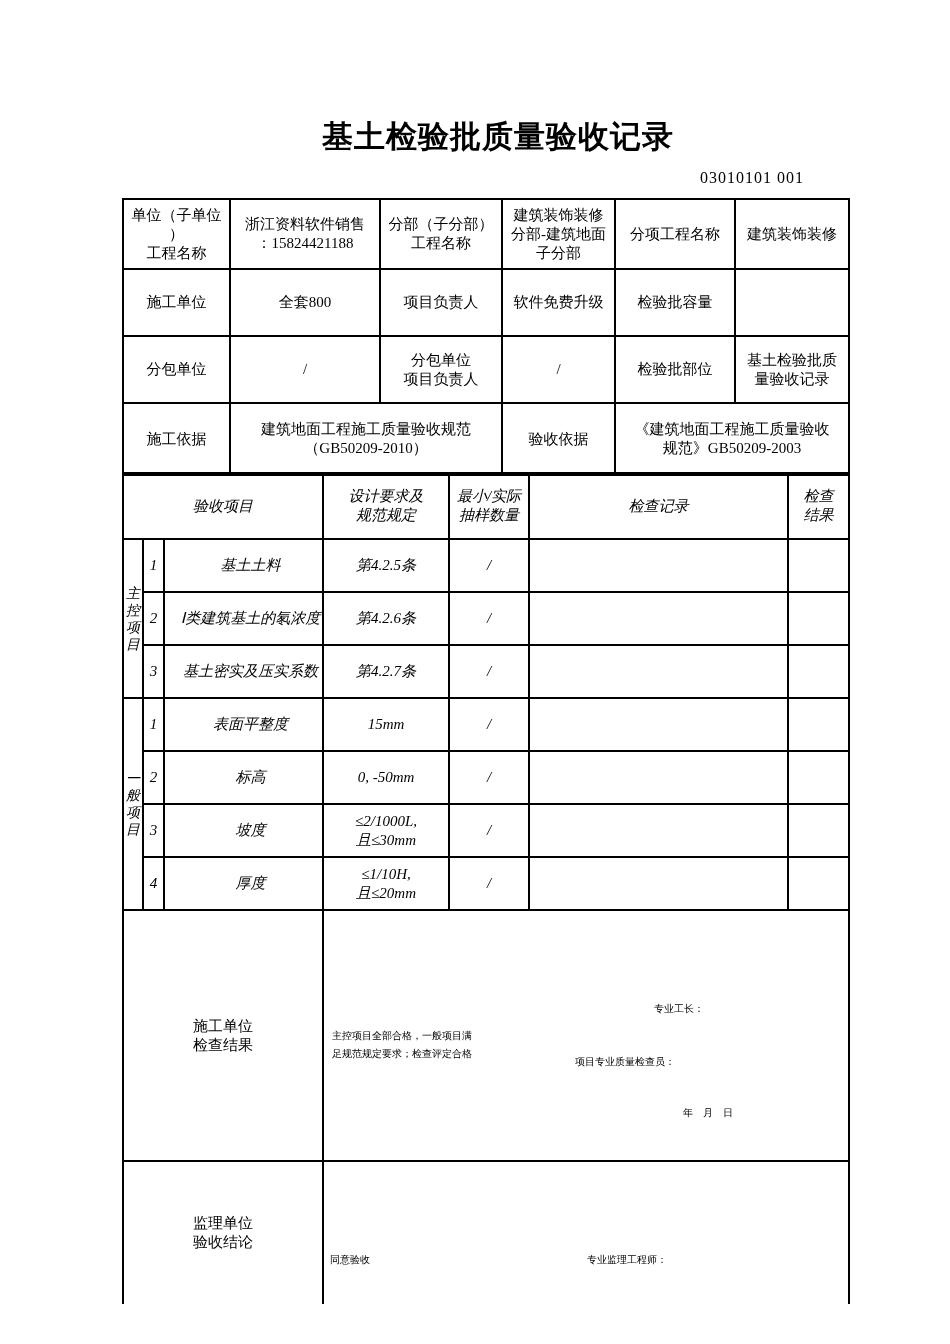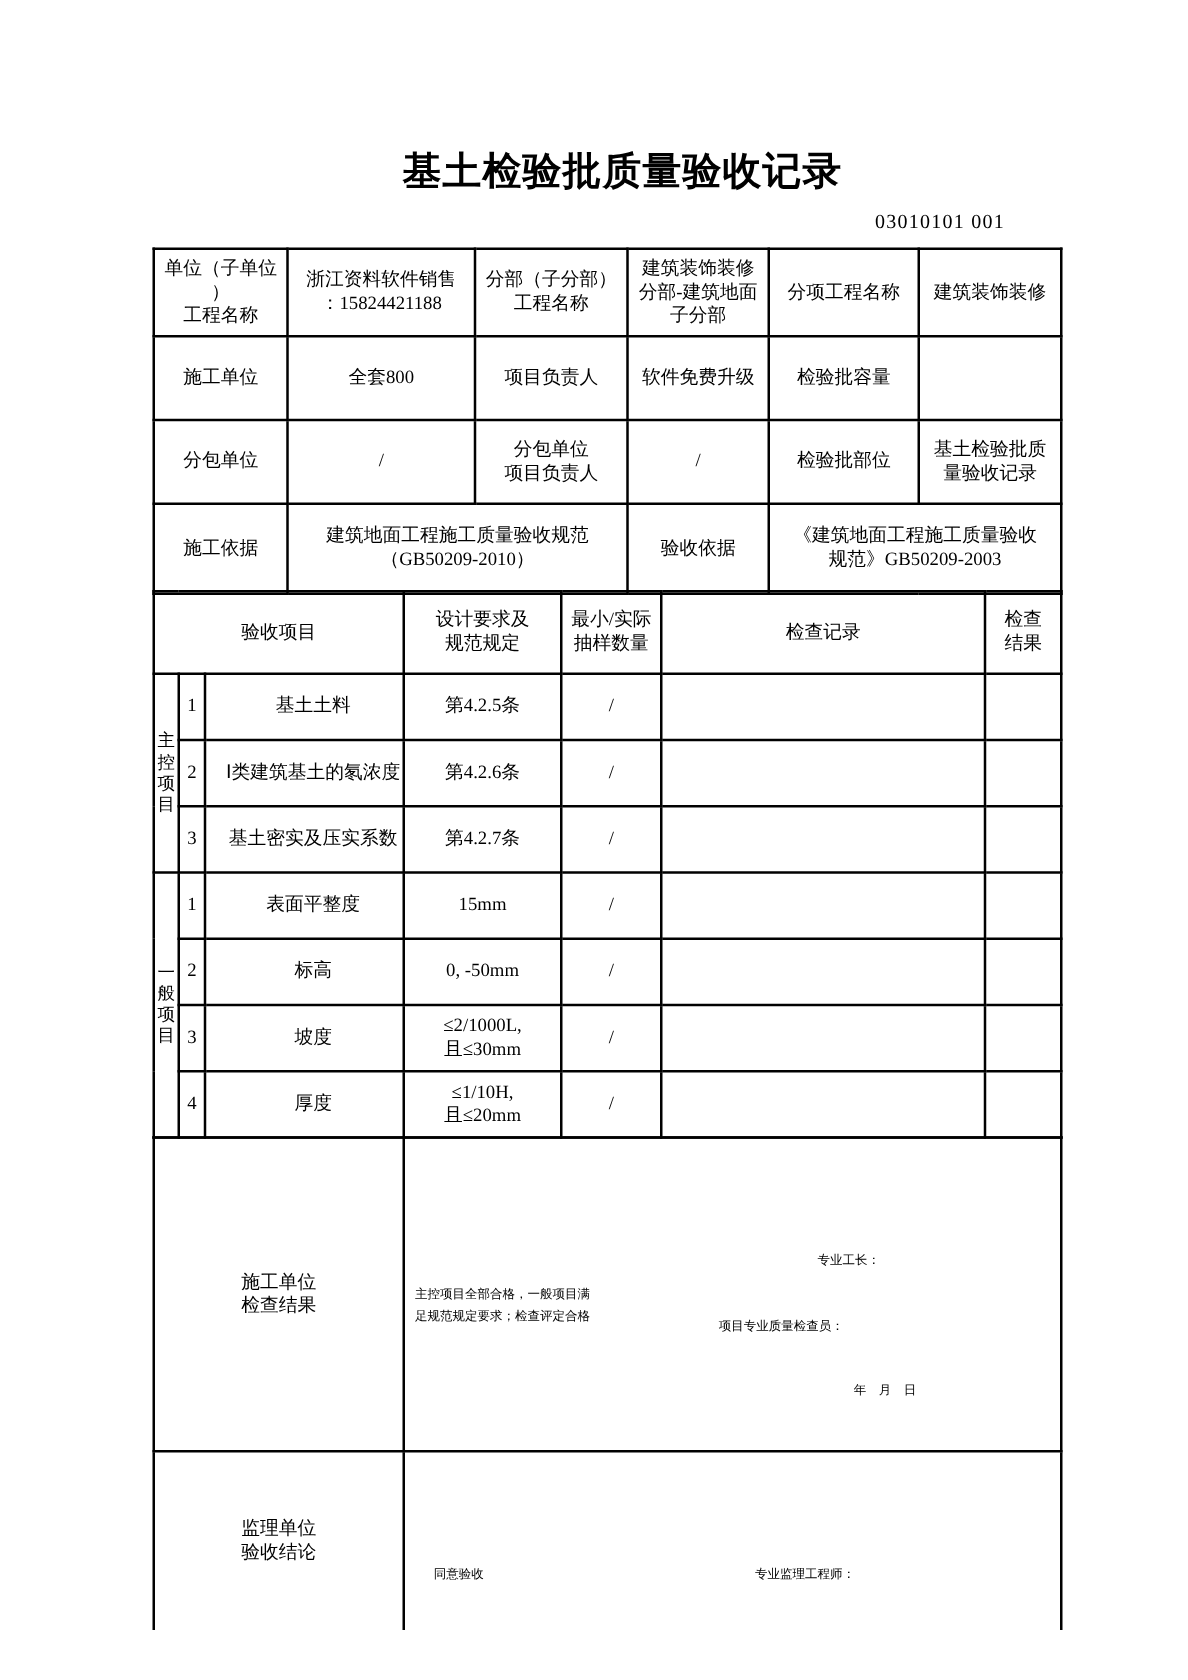--- a/index.html
+++ b/index.html
@@ -15,29 +15,29 @@
     position:absolute;left:700px;top:169px;font-size:16px;letter-spacing:1px;
   }
   table{
     border-collapse:collapse;table-layout:fixed;position:absolute;left:122px;
   }
   td{
     border:2px solid #000;text-align:center;vertical-align:middle;
     font-size:15px;line-height:19px;white-space:pre-line;padding:0;overflow:hidden;
   }
   .tA{top:198px;width:726px;border-radius:17px;}
-  .tB{top:472px;width:726px;}
+  .tB{top:472px;width:726px;font-style:italic;}
   .tC{top:909px;width:726px;}
   .name-cell{text-align:center;padding-left:14px;}
   .vlabel{word-break:break-all;line-height:17px;font-size:14px;padding:0 2px;}
   .lastrow td{border-bottom:none;}
   .relbox{position:relative;width:100%;height:100%;}
   .relbox .abs{position:absolute;white-space:pre-line;text-align:left;font-size:10px;line-height:18px;}
   .r1{height:211px;}
-  .r2{height:104px;margin-left:17px;}
+  .r2{height:104px;}
 </style>
 </head>
 <body>
 
 <div class="title">基土检验批质量验收记录</div>
 <div class="docnum">03010101 001</div>
 
 <table class="tA">
   <colgroup>
     <col style="width:107px">

